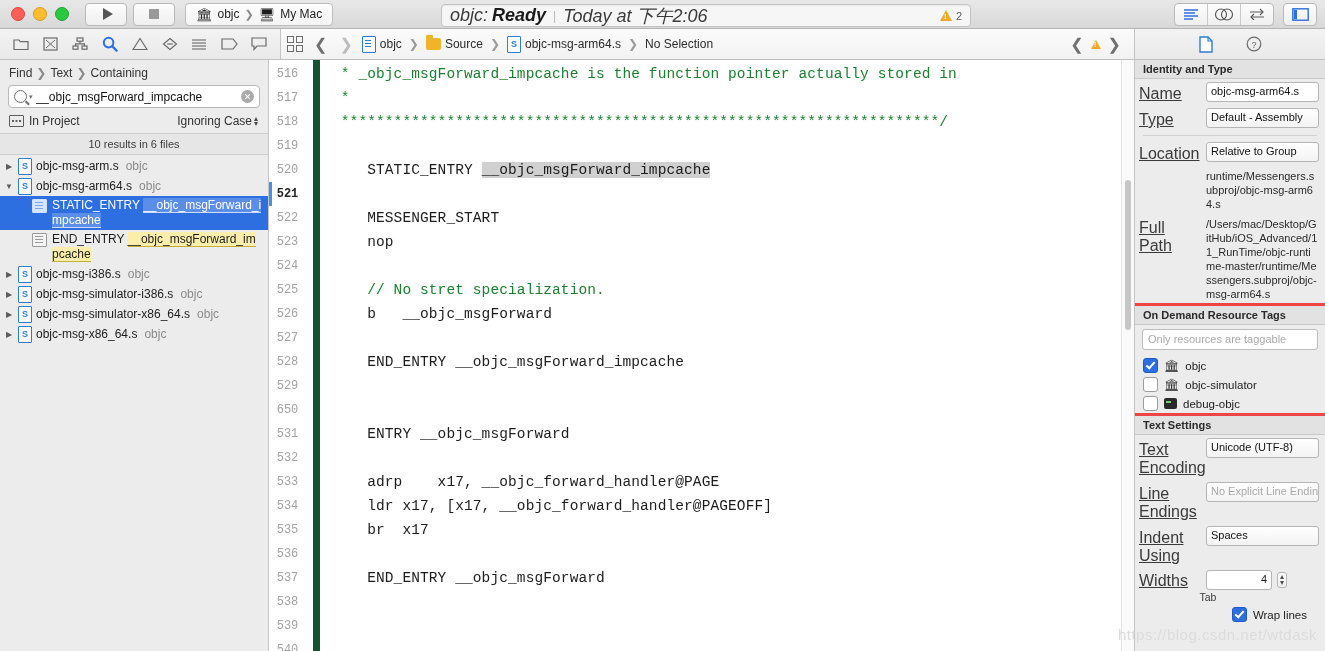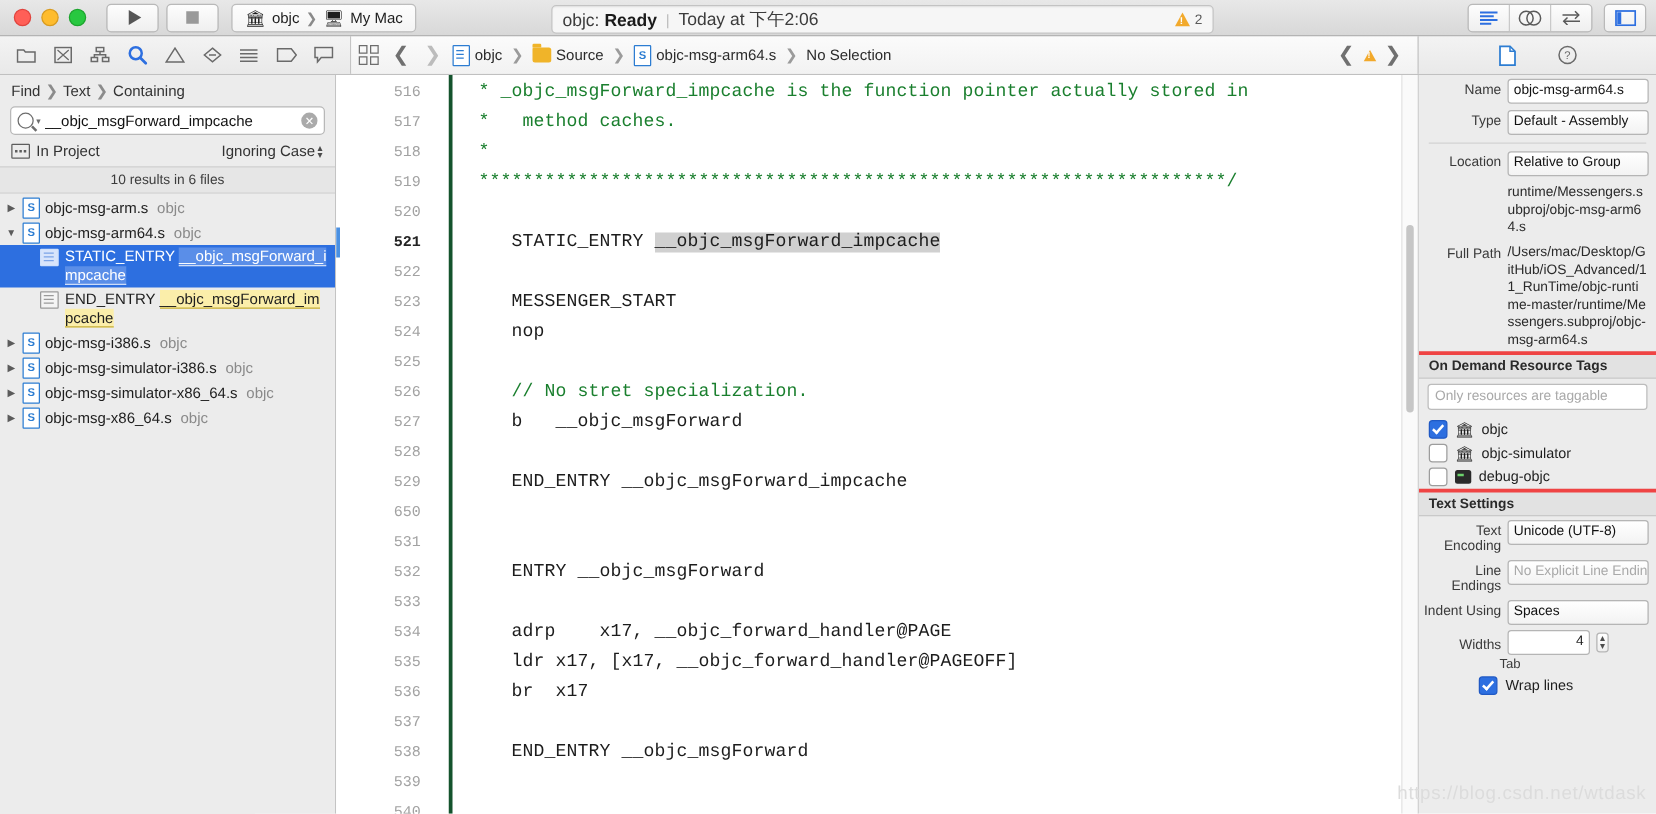--- a/index.html
+++ b/index.html
@@ -45,21 +45,21 @@
   .bank{font-size:13px;}
   .mac-ico{font-size:13px;}
 
   
   .statusbar{
     position:absolute;left:441px;width:512px;height:21px;top:4px;
     background:#f6f6f6;border:1px solid #c3c3c3;border-radius:4px;
     display:flex;align-items:center;padding:0 8px;
     box-shadow:inset 0 1px 1px rgba(0,0,0,0.05);
   }
-  .st-txt{font-size:14px;color:#3b3b3b;}
+  .st-txt{font-size:18px;color:#3b3b3b;font-style:italic;}
   .st-bold{font-weight:bold;color:#1a1a1a;}
   .st-div{color:#bbb;margin:0 7px;}
   .st-warn{margin-left:auto;display:flex;align-items:center;gap:4px;}
   .warn-tri{
     width:0;height:0;border-left:6px solid transparent;border-right:6px solid transparent;
     border-bottom:11px solid #f2a92b;position:relative;
   }
   .warn-tri::after{content:"!";position:absolute;left:-2px;top:2px;font-size:8px;color:#fff;font-weight:bold;}
   .warn-n{font-size:11px;color:#5b5b5b;}
 
@@ -134,39 +134,39 @@
   .mico::after{content:"";position:absolute;left:2px;top:2px;width:8px;height:1px;background:#9a9a9a;
                box-shadow:0 3px 0 #9a9a9a,0 6px 0 #9a9a9a;}
   .matchrow.sel .mico{background:#d8e4fb;border-color:#cfe0fb;}
   .matchrow.sel .mico::after{background:#7ba3e8;box-shadow:0 3px 0 #7ba3e8,0 6px 0 #7ba3e8;}
   .mtext{flex:1;word-break:break-all;}
   .hl-yellow{background:#fbeeaa;border-bottom:1px solid #c4ad3a;}
   .hl-sel{background:#5a8ee8;border-bottom:1px solid #cddcf7;}
 
   
   .editorwrap{flex:1;display:flex;min-width:0;background:#fff;position:relative;border-right:1px solid #c4c4c4;}
-  .gutter{width:44px;flex:0 0 44px;background:#fff;border-right:3px solid #14532d;padding-top:2px;text-align:left;padding-left:46px;}
+  .gutter{width:44px;flex:0 0 44px;background:#fff;border-right:7px solid #14532d;padding-top:2px;text-align:center;}
   .gline{height:24px;line-height:24px;font-family:"Liberation Mono",monospace;font-size:12px;color:#a2a2a2;padding-right:7px;}
   .gline.cur{color:#232323;font-weight:bold;}
   .codearea{flex:1;padding-top:2px;overflow:hidden;position:relative;min-width:0;}
   .cline{height:24px;line-height:24px;font-family:"Liberation Mono",monospace;font-size:14.5px;
          color:#1c1c1c;white-space:pre;padding-left:12px;letter-spacing:0.1px;}
   .cmt{color:#1a7f2e;}
   .selbg{background:#d0d0d0;}
   .editscroll{position:absolute;right:0;top:0;bottom:0;width:12px;background:#fafafa;border-left:1px solid #e4e4e4;}
   .editscroll i{position:absolute;right:3px;top:120px;width:6px;height:150px;background:#c6c6c6;border-radius:3px;display:block;}
   .curline-marker{position:absolute;left:0;width:3px;background:#4a90e2;}
 
   
   .inspector{width:190px;flex:0 0 190px;background:#ececec;display:flex;flex-direction:column;font-size:11px;overflow:hidden;}
   .sechead{background:#e2e2e2;border-top:3px solid #ef4444;border-bottom:1px solid #c9c9c9;
            padding:3px 8px;font-weight:bold;font-size:11px;color:#2a2a2a;}
   .sechead.first{border-top:none;}
   .frow{display:flex;align-items:flex-start;padding:3px 6px 2px 4px;gap:5px;}
-  .flab{width:62px;flex:0 0 62px;text-align:right;color:#3a3a3a;font-size:11px;padding-top:3px;}
+  .flab{width:62px;flex:0 0 62px;text-align:left;color:#3a3a3a;font-size:16px;padding-top:3px;text-decoration:underline;}
   .fval{flex:1;min-width:0;}
   .fbox{background:#fff;border:1px solid #b5b5b5;border-radius:3px;height:18px;line-height:17px;
         padding:0 4px;font-size:11px;color:#111;white-space:nowrap;overflow:hidden;}
   .fbox.pop{background:linear-gradient(to bottom,#ffffff,#f3f3f3);}
   .fbox.ph{color:#a9a9a9;}
   .ftext{font-size:11px;color:#2a2a2a;line-height:14px;word-break:break-all;padding-top:1px;}
   .divider{height:1px;background:#d2d2d2;margin:4px 8px 3px 8px;}
   .tagbox{margin:4px 7px 6px 7px;background:#fff;border:1px solid #bcbcbc;border-radius:3px;height:19px;
           line-height:18px;padding:0 5px;color:#a9a9a9;font-size:11px;}
   .tmrow{display:flex;align-items:center;gap:6px;padding:2px 8px;}
@@ -176,21 +176,21 @@
   .tmname{font-size:11.5px;color:#1d1d1d;}
   .bank-s{font-size:12px;}
   .term{width:13px;height:11px;background:#2a2a2a;border-radius:2px;position:relative;}
   .term::after{content:"";position:absolute;left:2px;top:3px;width:5px;height:1.5px;background:#6dd36d;}
   .widthsrow{display:flex;align-items:center;padding:2px 6px 0 4px;gap:5px;}
   .numbox{background:#fff;border:1px solid #b5b5b5;border-radius:3px;height:18px;line-height:17px;
           padding:0 4px;font-size:11px;text-align:right;width:56px;}
   .spin{display:flex;flex-direction:column;line-height:6px;font-size:8px;color:#4d4d4d;
         border:1px solid #b5b5b5;border-radius:3px;background:linear-gradient(to bottom,#fff,#eee);padding:1px 2px;}
   .tablab{text-align:center;font-size:10.5px;color:#3a3a3a;margin-top:1px;margin-right:44px;}
-  .wraprow{display:flex;align-items:center;gap:6px;padding:4px 0 0 0;justify-content:center;margin-right:18px;}
+  .wraprow{display:flex;align-items:center;gap:6px;padding:4px 0 0 0;justify-content:flex-end;margin-right:18px;}
 
   .watermark{
     position:absolute;right:8px;bottom:8px;
     font-size:15px;color:#dcdcdc;letter-spacing:0.5px;
     font-family:"Liberation Sans",sans-serif;pointer-events:none;
   }
 </style>
 </head>
 <body>
 
@@ -485,21 +485,20 @@
           <div class="gline">534</div>
           <div class="gline">535</div>
           <div class="gline">536</div>
           <div class="gline">537</div>
           <div class="gline">538</div>
           <div class="gline">539</div>
           <div class="gline">540</div>
         </div>
       <div class="codearea" id="codearea">
           <div class="cline"><span class="cmt"> * _objc_msgForward_impcache is the function pointer actually stored in</span></div>
-          <div class="cline"><span class="cmt"> *   method caches.</span></div>
           <div class="cline"><span class="cmt"> *</span></div>
           <div class="cline"><span class="cmt"> ********************************************************************/</span></div>
           <div class="cline"><span></span></div>
           <div class="cline"><span>    STATIC_ENTRY </span><span class="selbg">__objc_msgForward_impcache</span></div>
           <div class="cline"><span></span></div>
           <div class="cline"><span>    MESSENGER_START</span></div>
           <div class="cline"><span>    nop</span></div>
           <div class="cline"><span></span></div>
           <div class="cline"><span class="cmt">    // No stret specialization.</span></div>
           <div class="cline"><span>    b   __objc_msgForward</span></div>
@@ -516,20 +515,21 @@
           <div class="cline"><span>    END_ENTRY __objc_msgForward</span></div>
           <div class="cline"><span></span></div>
         </div>
       <div class="editscroll">
           <i></i>
         </div>
     <div class="curline-marker" style="top: 122px; height: 24px;"></div>
       </div>
 
     <div class="inspector">
+      <div class="sechead first">Identity and Type</div>
 
       <div class="frow">
         <div class="flab">Name</div>
         <div class="fval">
             <div class="fbox">objc-msg-arm64.s</div>
           </div>
       </div>
       <div class="frow">
         <div class="flab">Type</div>
         <div class="fval">

